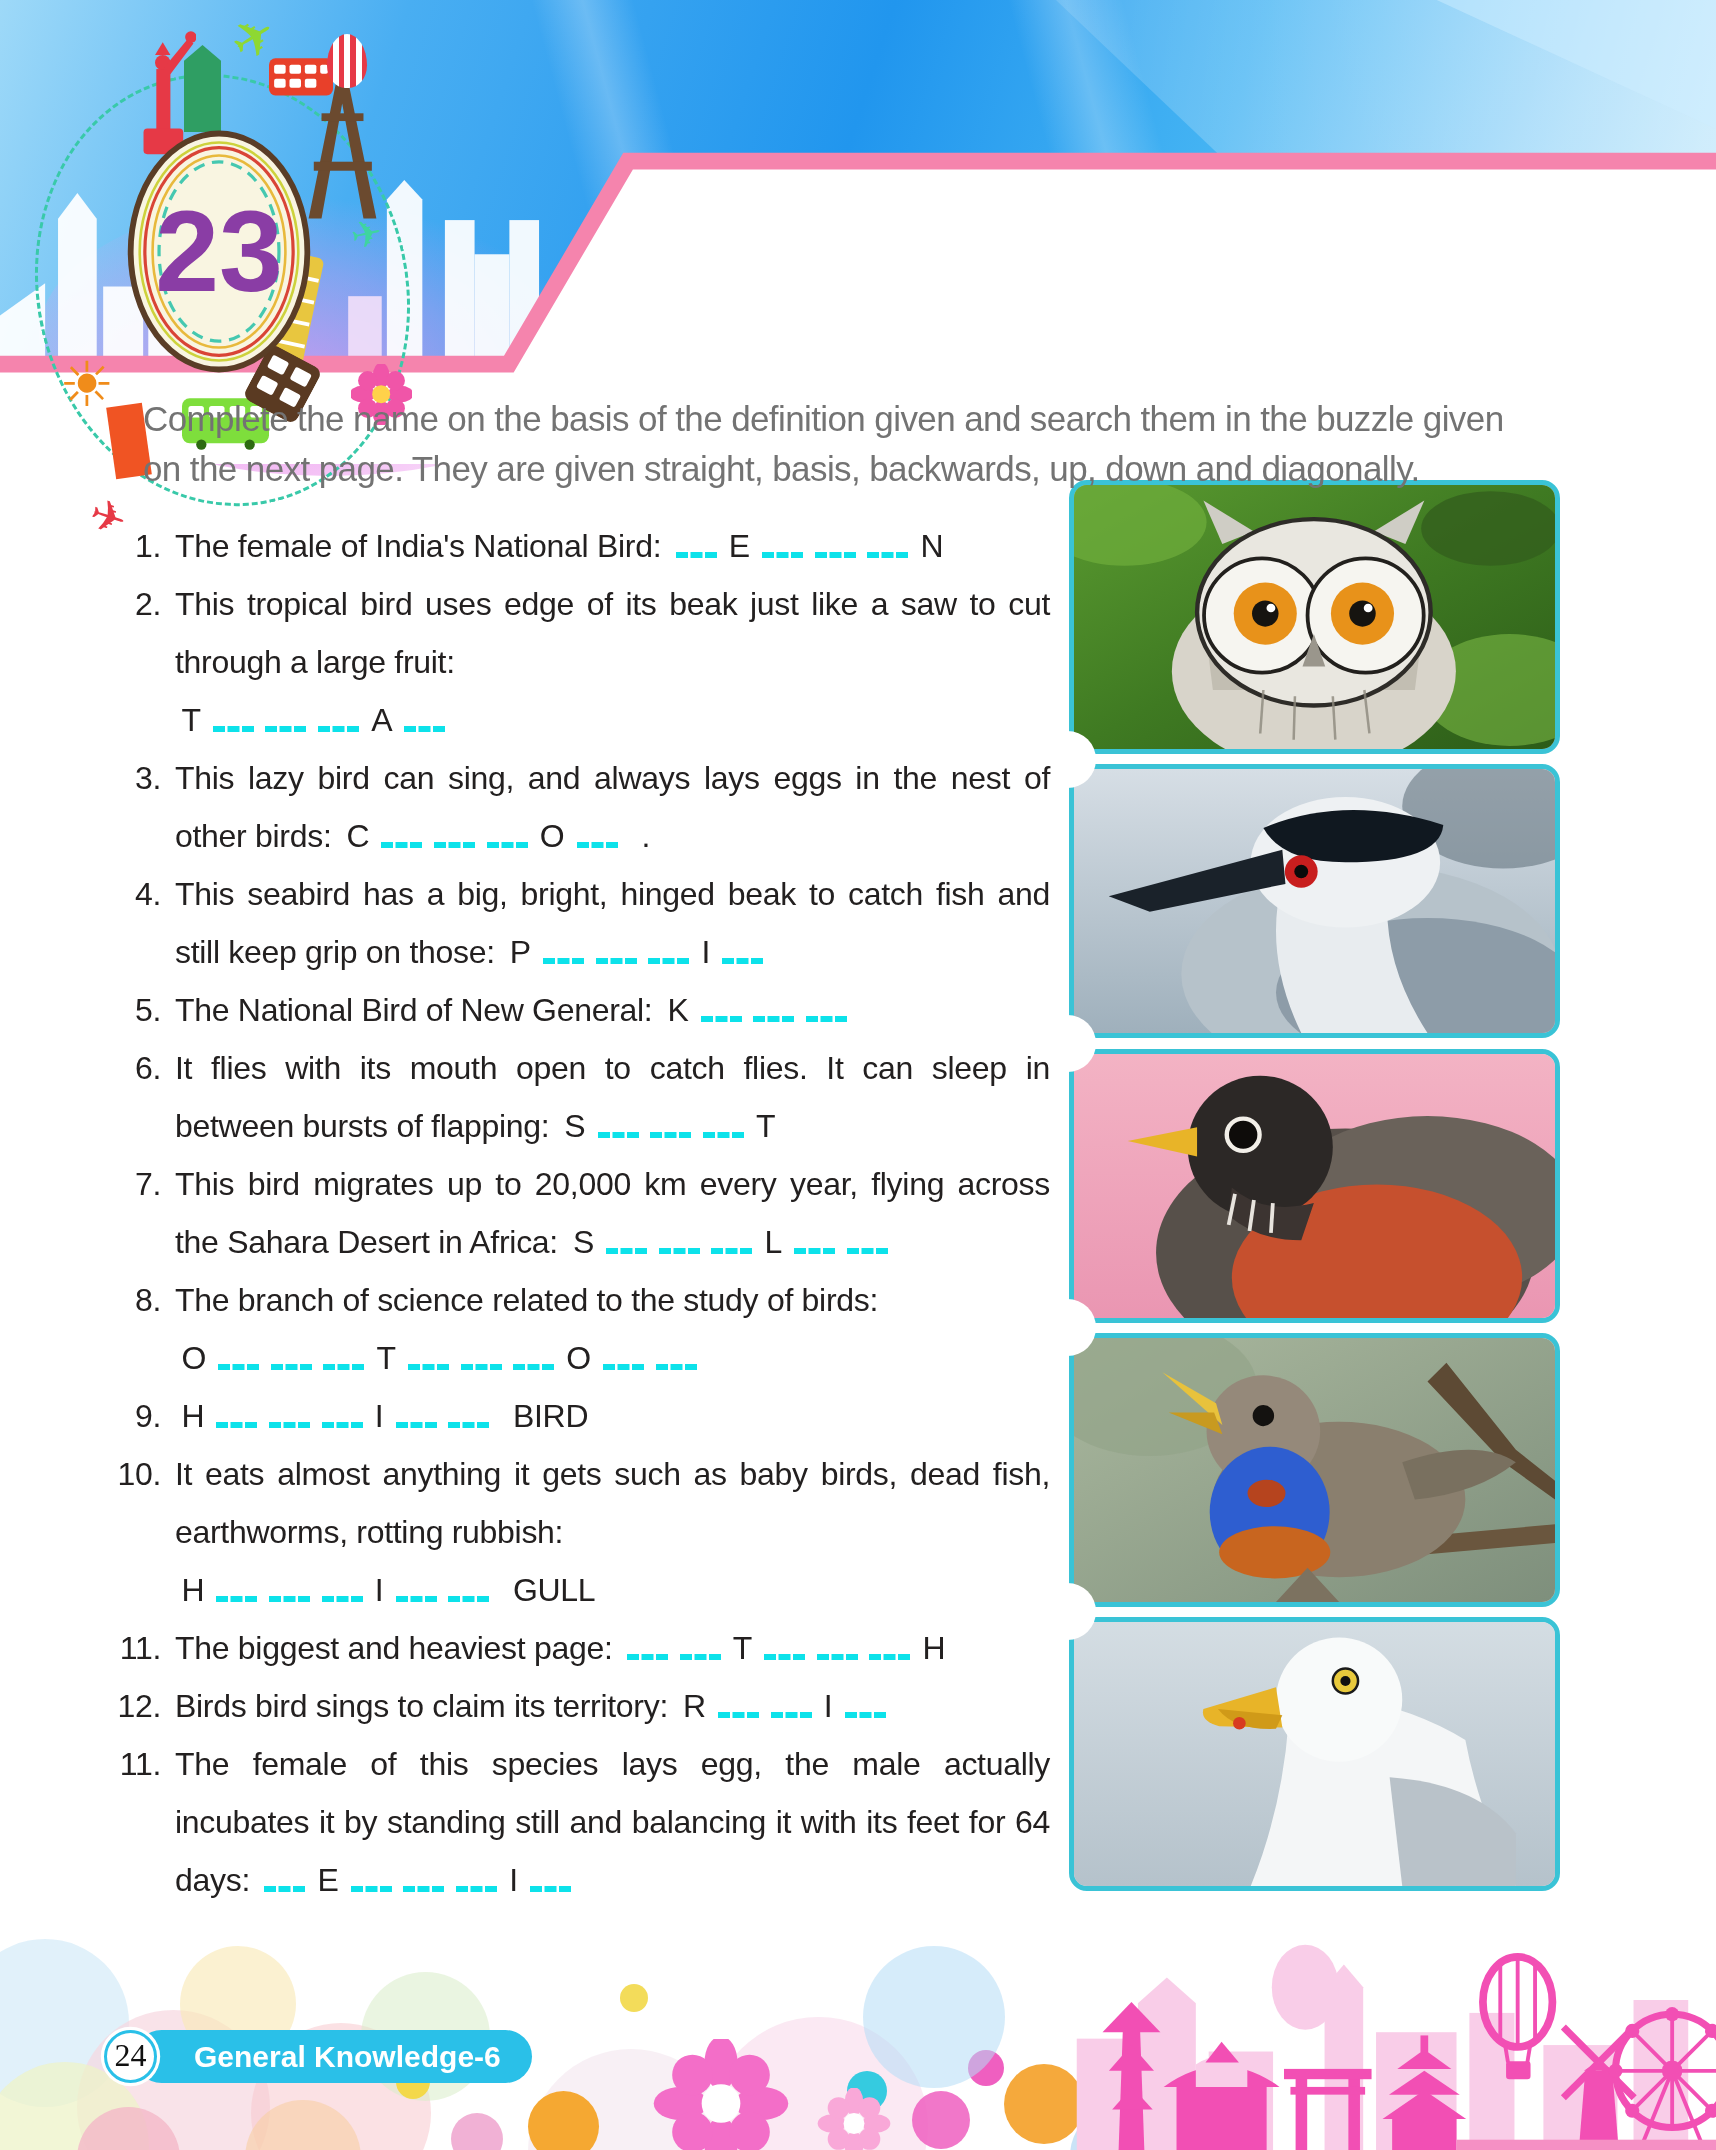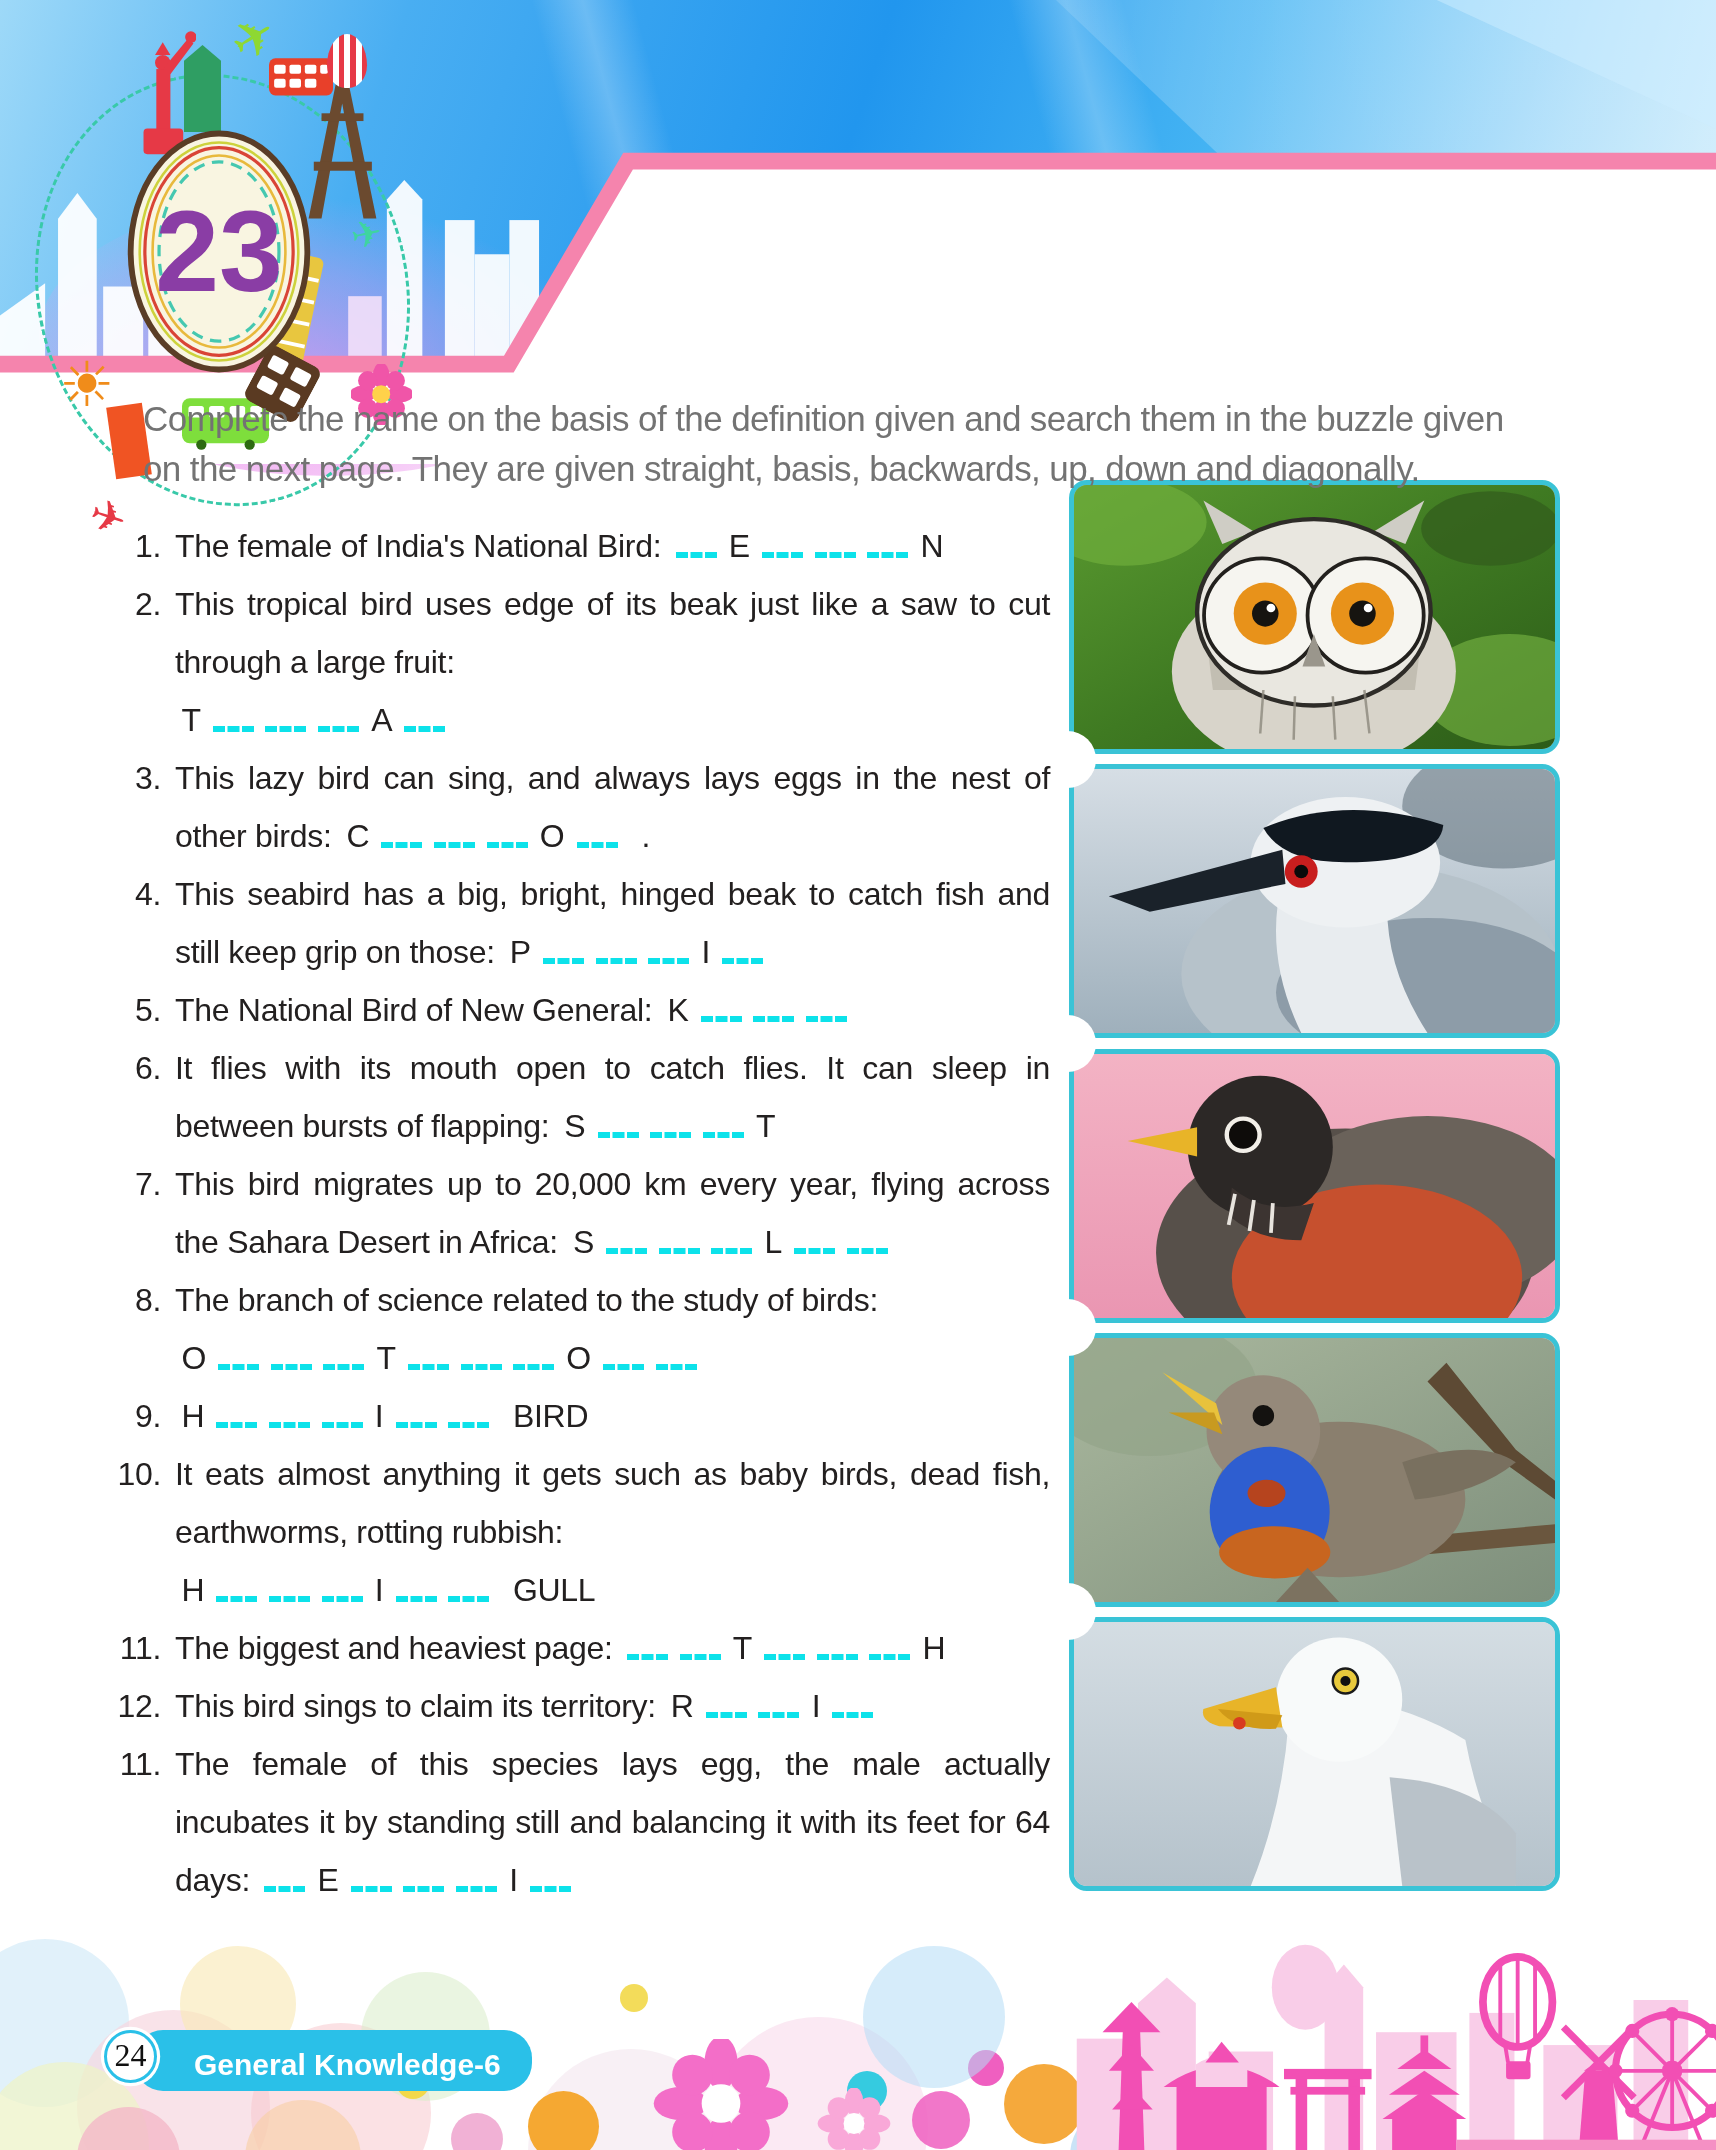--- a/index.html
+++ b/index.html
@@ -49,21 +49,21 @@
   .images{position:absolute;left:1069px;top:480px;width:494px;z-index:4;}
   .bird{box-sizing:border-box;width:491px;height:274px;border:5.8px solid #3ac3d6;border-radius:18px;
     overflow:hidden;margin-bottom:10.3px;position:relative;background:#dde4e8;}
   .bird svg{display:block;width:100%;height:100%;}
   .notch{position:absolute;width:57px;height:57px;border-radius:50%;background:#fff;left:-30px;z-index:5;}
 
   
   .f-circle{position:absolute;border-radius:50%;}
   .footer-badge{position:absolute;left:104px;top:2030px;height:53px;z-index:9;}
   .fb-pill{position:absolute;left:31px;top:0;height:53px;line-height:53px;background:#2ac0e8;
-    border-radius:28px;color:#fff;font-weight:bold;font-size:30px;padding:8px 31px 0 59px;white-space:nowrap;}
+    border-radius:28px;color:#fff;font-weight:bold;font-size:30px;padding:0 31px 0 59px;white-space:nowrap;}
   .fb-num{position:absolute;left:0;top:0;width:53px;height:53px;border-radius:50%;background:#fff;
     border:3.9px solid #2ac0e8;box-sizing:border-box;text-align:center;line-height:45px;
     font-family:"Liberation Serif",serif;font-size:32px;color:#111;box-shadow:0 0 0 3.2px #ffffff;}
   .skyline{position:absolute;left:1057px;top:1926px;z-index:2;}
   .flower{position:absolute;z-index:3;}
 </style>
 </head>
 <body>
 
 <div id="page">
@@ -237,21 +237,21 @@
       <div class="q">
         <span class="qnum">10.</span>
         <div class="qbody"><span>It eats almost anything it gets such as baby birds, dead fish, earthworms, rotting rubbish:</span><span class="pattern block"><span class="pletter">H</span><span class="blank"></span><span class="blank"></span><span class="blank"></span><span class="pletter">I</span><span class="blank"></span><span class="blank"></span><span class="psuffix">GULL</span></span></div>
       </div>
       <div class="q">
         <span class="qnum">11.</span>
         <div class="qbody"><span>The biggest and heaviest page: </span><span class="pattern"><span class="blank"></span><span class="blank"></span><span class="pletter">T</span><span class="blank"></span><span class="blank"></span><span class="blank"></span><span class="pletter">H</span></span></div>
       </div>
       <div class="q">
         <span class="qnum">12.</span>
-        <div class="qbody"><span>This bird sings to claim its territory: </span><span class="pattern"><span class="pletter">R</span><span class="blank"></span><span class="blank"></span><span class="pletter">I</span><span class="blank"></span></span></div>
+        <div class="qbody"><span>Birds bird sings to claim its territory: </span><span class="pattern"><span class="pletter">R</span><span class="blank"></span><span class="blank"></span><span class="pletter">I</span><span class="blank"></span></span></div>
       </div>
       <div class="q">
         <span class="qnum">11.</span>
         <div class="qbody"><span>The female of this species lays egg, the male actually incubates it by standing still and balancing it with its feet for 64 days:  </span><span class="pattern"><span class="blank"></span><span class="pletter">E</span><span class="blank"></span><span class="blank"></span><span class="blank"></span><span class="pletter">I</span><span class="blank"></span></span></div>
       </div>
     </div>
 
   <div class="images">
     <div class="bird">
       <svg viewBox="0 0 762 425" preserveAspectRatio="none">

